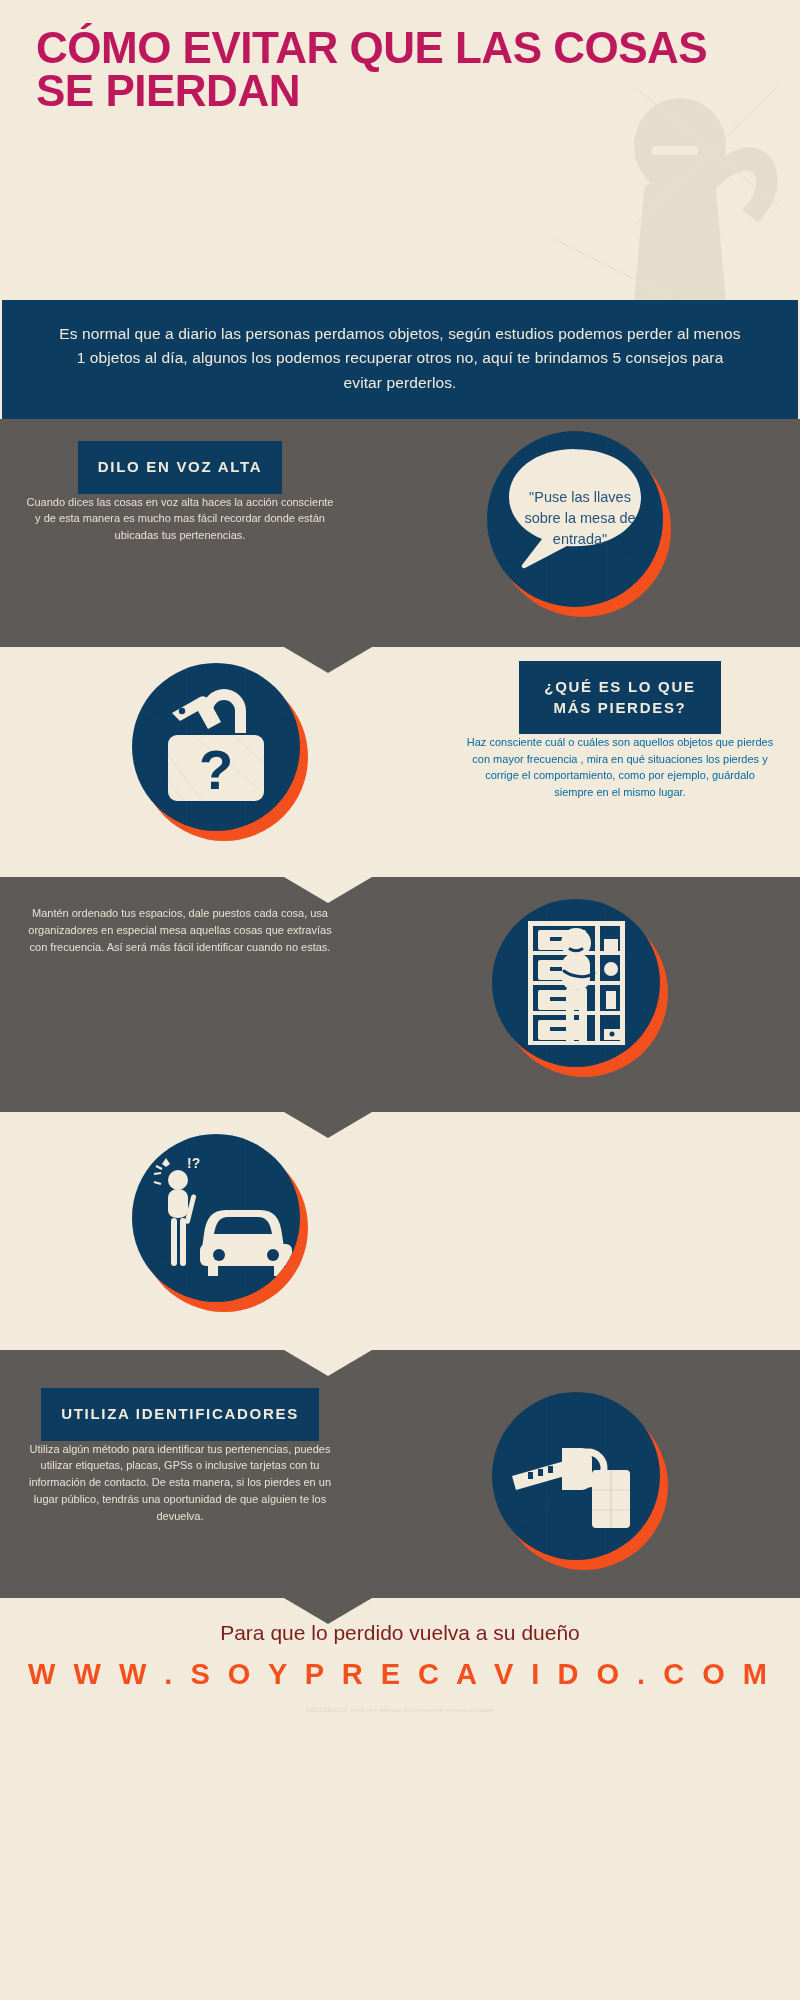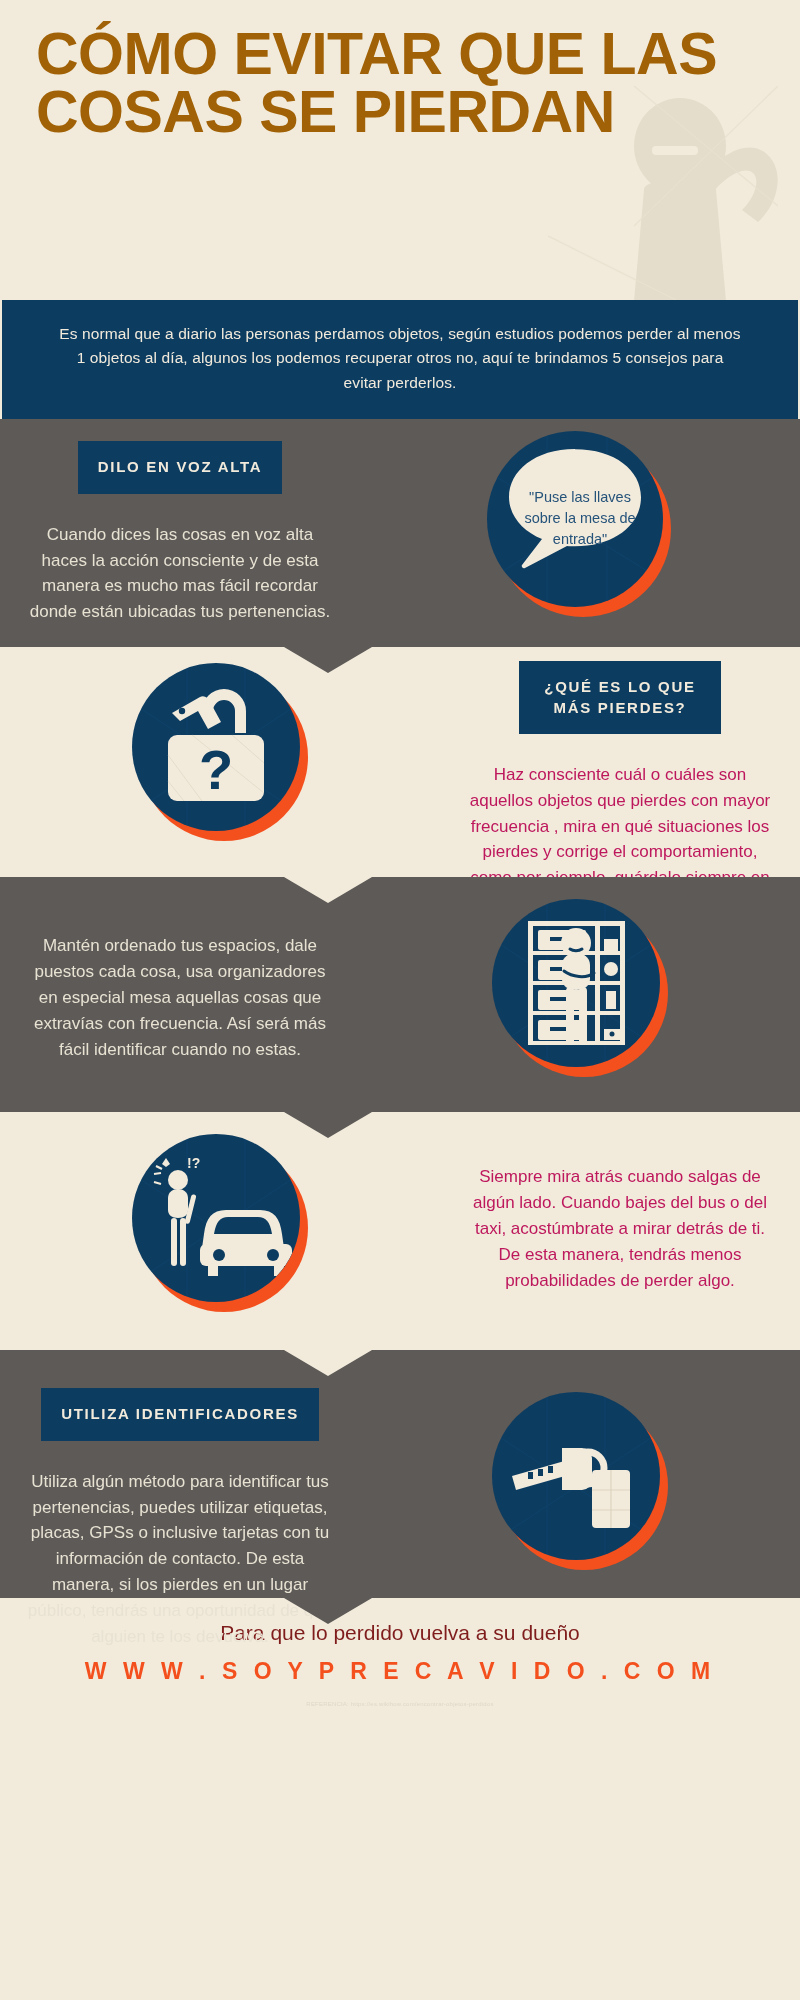--- a/index.html
+++ b/index.html
@@ -23,22 +23,22 @@
     position: relative;
     height: 300px;
     background: #f2ebdc;
     overflow: hidden;
   }
   .hero-title {
     position: absolute;
     left: 36px;
     top: 26px;
     width: 700px;
-    color: #a16207;
-    font-size: 59px;
+    color: #be185d;
+    font-size: 44px;
     line-height: 0.98;
     font-weight: bold;
     letter-spacing: -0.5px;
     text-transform: uppercase;
     font-family: "Liberation Sans", sans-serif;
     font-stretch: condensed;
     z-index: 3;
   }
   .hero-figure {
     position: absolute;
@@ -108,28 +108,28 @@
     font-weight: bold;
     letter-spacing: 1.7px;
     text-transform: uppercase;
     padding: 16px 20px;
     text-align: center;
     line-height: 1.35;
   }
   .heading-wrap { text-align: center; }
 
   .tip-body {
-    margin-top: 28px;
-    font-size: 17px;
+    margin-top: 0;
+    font-size: 11px;
     line-height: 1.52;
     text-align: center;
     padding: 0 26px;
   }
   .on-dark .tip-body { color: #e8e2d3; }
-  .on-light .tip-body { color: #be185d; }
+  .on-light .tip-body { color: #0369a1; }
 
   
   .circ {
     position: relative;
     width: 176px;
     height: 176px;
   }
   .circ .shadow {
     position: absolute;
     left: 8px; top: 10px;
@@ -171,21 +171,21 @@
     padding-top: 22px;
   }
   .footer-tag {
     color: #7f1d1d;
     font-size: 21px;
     line-height: 1.2;
     margin-bottom: 12px;
   }
   .footer-url {
     color: #f4501e;
-    font-size: 23px;
+    font-size: 29px;
     font-weight: bold;
     letter-spacing: 5px;
   }
   .footer-ref {
     margin-top: 16px;
     font-size: 6px;
     color: #ded7c8;
     letter-spacing: 0.2px;
   }
 </style>
@@ -388,21 +388,20 @@
                   <path d="M30,30 l4,-6 l4,6 l-4,3 Z"></path>
                   <path d="M22,40 l7,-1 M22,48 l7,2 M24,32 l6,3" stroke="#f2ebdc" stroke-width="2.2"></path>
                   <text x="55" y="34" font-family="Liberation Sans, sans-serif" font-size="14" font-weight="bold" fill="#f2ebdc">!?</text>
                 </g>
               </g>
             </svg>
           </div>
         </div>
       </div>
       <div class="col-text" style="padding-top:24px;">
-        <div class="tip-body">Siempre mira atrás cuando salgas de algún lado. Cuando bajes del bus o del taxi, acostúmbrate a mirar detrás de ti. De esta manera, tendrás menos probabilidades de perder algo.</div>
       </div>
     </div>
     <div class="notch notch-light"></div>
   </div>
 
   <div class="section sec-dark on-dark" style="height:248px;">
     <div class="row">
       <div class="col-text" style="padding-top:38px;">
         <div class="heading-wrap">
           <div class="tip-heading">UTILIZA IDENTIFICADORES</div>

